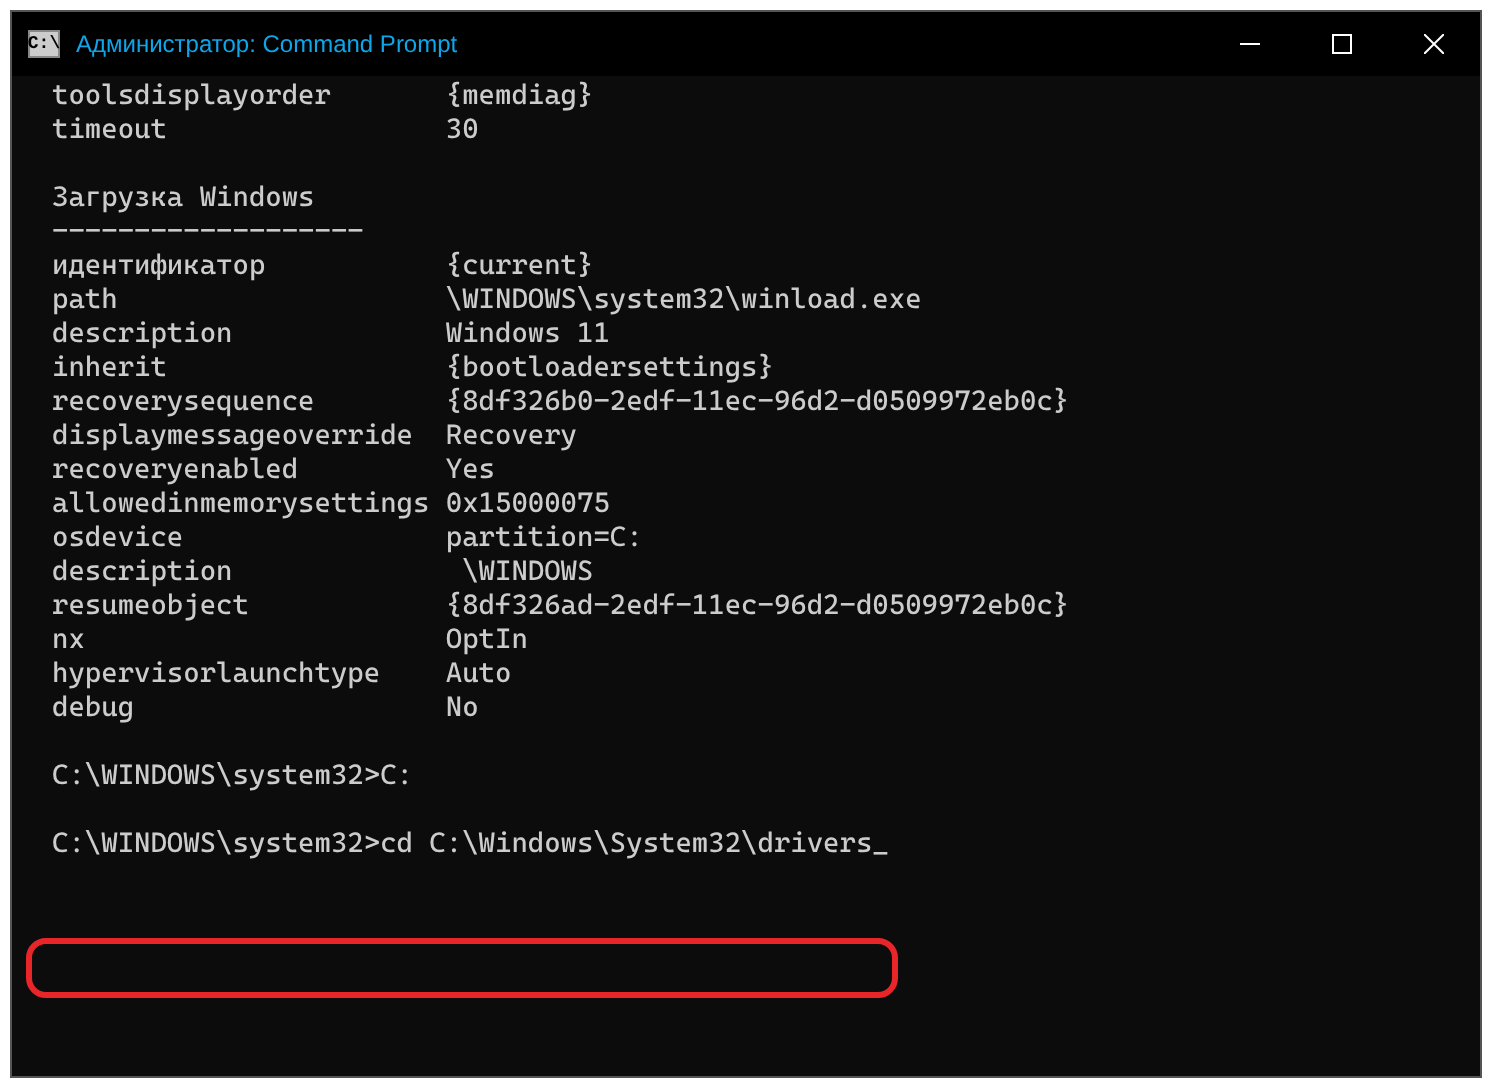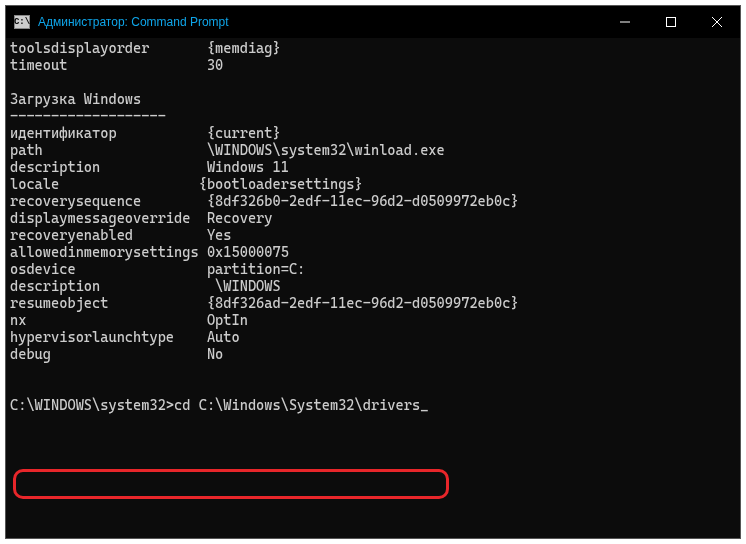--- a/index.html
+++ b/index.html
@@ -4,21 +4,21 @@
   <style>
     * { margin: 0; padding: 0; box-sizing: border-box; }
     body { background: #fff; font-family: 'Consolas', 'Courier New', monospace; width: 746px; height: 544px; overflow: hidden; }
     .window { width: 736px; height: 534px; margin: 5px; background: #0c0c0c; border: 1px solid #555; display: flex; flex-direction: column; }
     .titlebar { height: 32px; background: #000; display: flex; align-items: center; padding-left: 8px; }
     .titlebar-icon { width: 16px; height: 14px; background: #ccc; display: inline-flex; align-items: center; justify-content: center; margin-right: 8px; font-size: 9px; color: #000; font-weight: bold; border: 1px solid #888;}
     .titlebar-title { color: #0ea5e9; font-size: 12px; font-family: 'Segoe UI', Tahoma, sans-serif; flex: 1; }
     .titlebar-controls { display: flex; height: 100%; }
     .titlebar-btn { width: 46px; height: 100%; display: flex; align-items: center; justify-content: center; color: #fff; font-size: 12px; cursor: pointer; }
     .titlebar-btn svg { stroke: #fff; fill: none; }
-    .terminal { flex: 1; background: #0c0c0c; color: #cccccc; font-size: 14px; line-height: 17px; padding: 2px 4px; font-family: 'Cascadia Mono', 'Consolas', monospace; position: relative; overflow: hidden; }
+    .terminal { flex: 1; background: #0c0c0c; color: #cccccc; font-size: 14px; line-height: 17px; padding: 2px 20px; font-family: 'Cascadia Mono', 'Consolas', monospace; position: relative; overflow: hidden; }
     .line { white-space: pre; }
     .highlight-box { position: absolute; border: 3px solid #e8262a; border-radius: 10px; pointer-events: none; }
     .cursor-caret { display: inline-block; }
   </style>
 </head>
 <body>
 
 <div class="window">
   <div class="titlebar">
     <span class="titlebar-icon">C:\</span>
@@ -45,30 +45,31 @@
   <div class="terminal">
     <div id="term-lines">
         <div class="line">toolsdisplayorder       {memdiag}</div>
         <div class="line">timeout                 30</div>
         <div class="line">&nbsp;</div>
         <div class="line">Загрузка Windows</div>
         <div class="line">-------------------</div>
         <div class="line">идентификатор           {current}</div>
         <div class="line">path                    \WINDOWS\system32\winload.exe</div>
         <div class="line">description             Windows 11</div>
-        <div class="line">locale                 {bootloadersettings}</div>
+        <div class="line">inherit                 {bootloadersettings}</div>
         <div class="line">recoverysequence        {8df326b0-2edf-11ec-96d2-d0509972eb0c}</div>
         <div class="line">displaymessageoverride  Recovery</div>
         <div class="line">recoveryenabled         Yes</div>
         <div class="line">allowedinmemorysettings 0x15000075</div>
         <div class="line">osdevice                partition=C:</div>
         <div class="line">description              \WINDOWS</div>
         <div class="line">resumeobject            {8df326ad-2edf-11ec-96d2-d0509972eb0c}</div>
         <div class="line">nx                      OptIn</div>
         <div class="line">hypervisorlaunchtype    Auto</div>
         <div class="line">debug                   No</div>
         <div class="line">&nbsp;</div>
+        <div class="line">C:\WINDOWS\system32&gt;C:</div>
         <div class="line">&nbsp;</div>
       </div>
     <div class="line"><span>C:\WINDOWS\system32&gt;</span><span>cd C:\Windows\System32\drivers</span><span class="cursor-caret">_</span></div>
     <div id="hl" class="highlight-box" style="top: 431px; left: 7px; width: 436px; height: 30px;"></div>
   </div>
 </div>
 
 </body></html>

